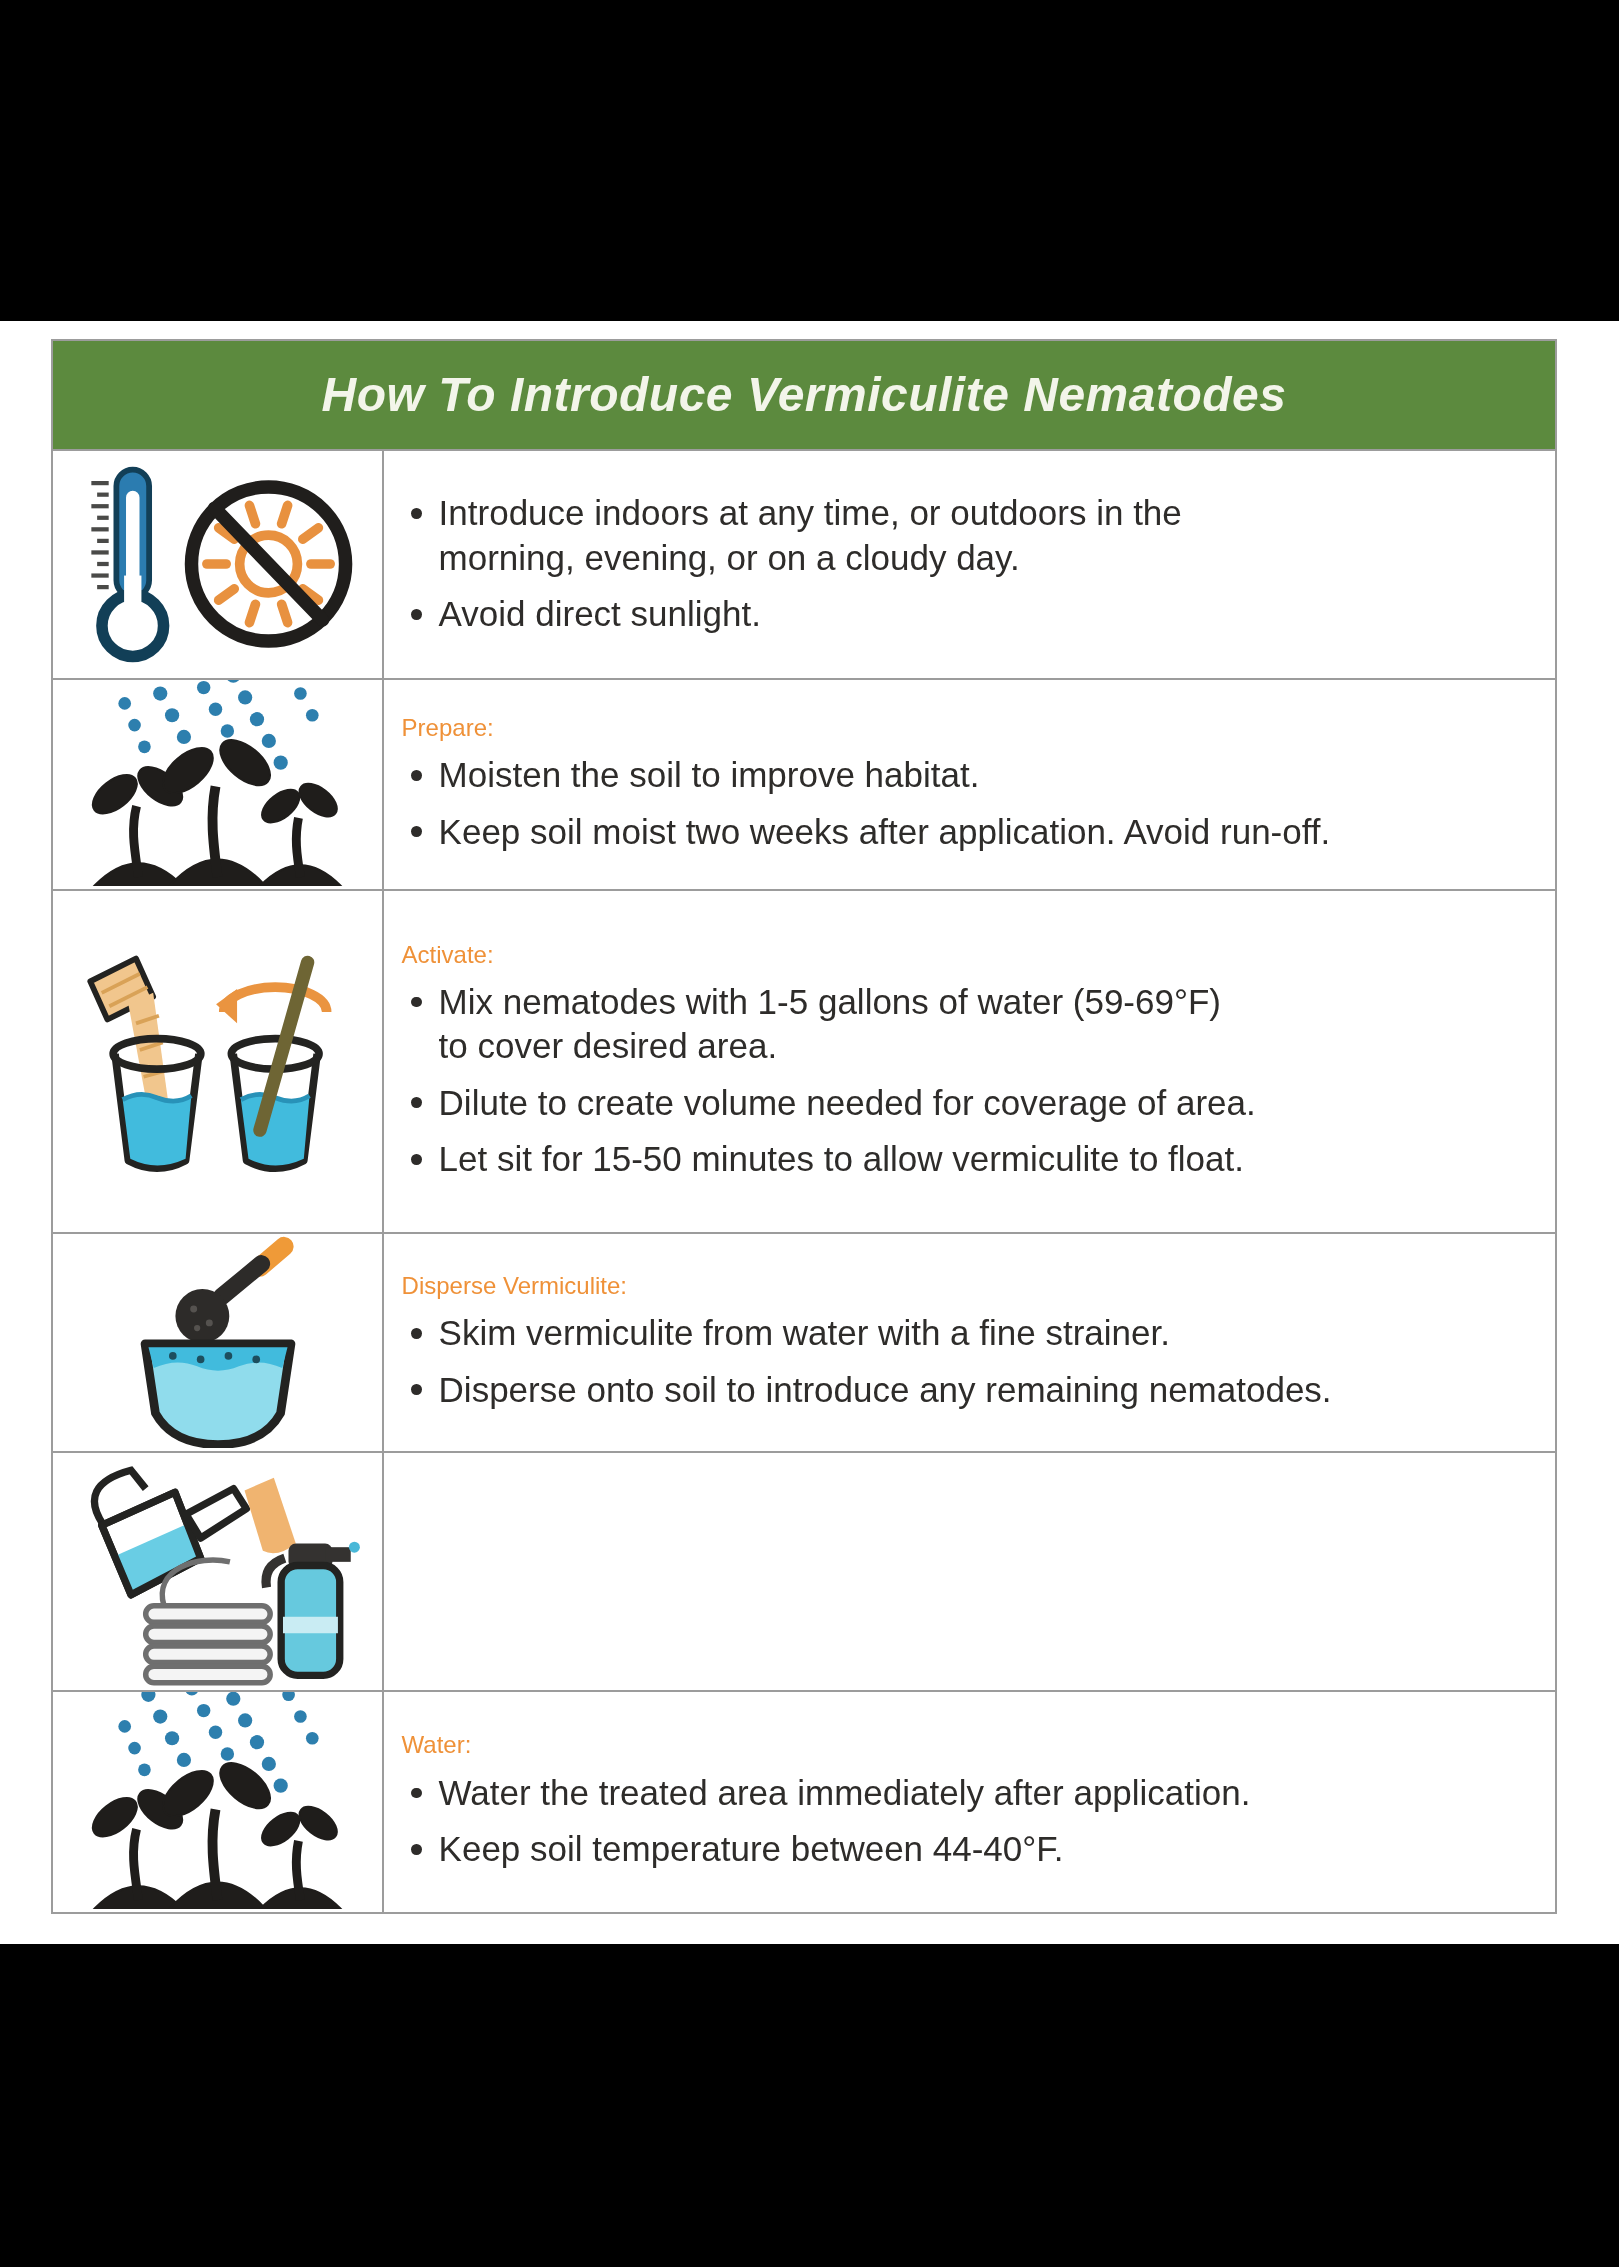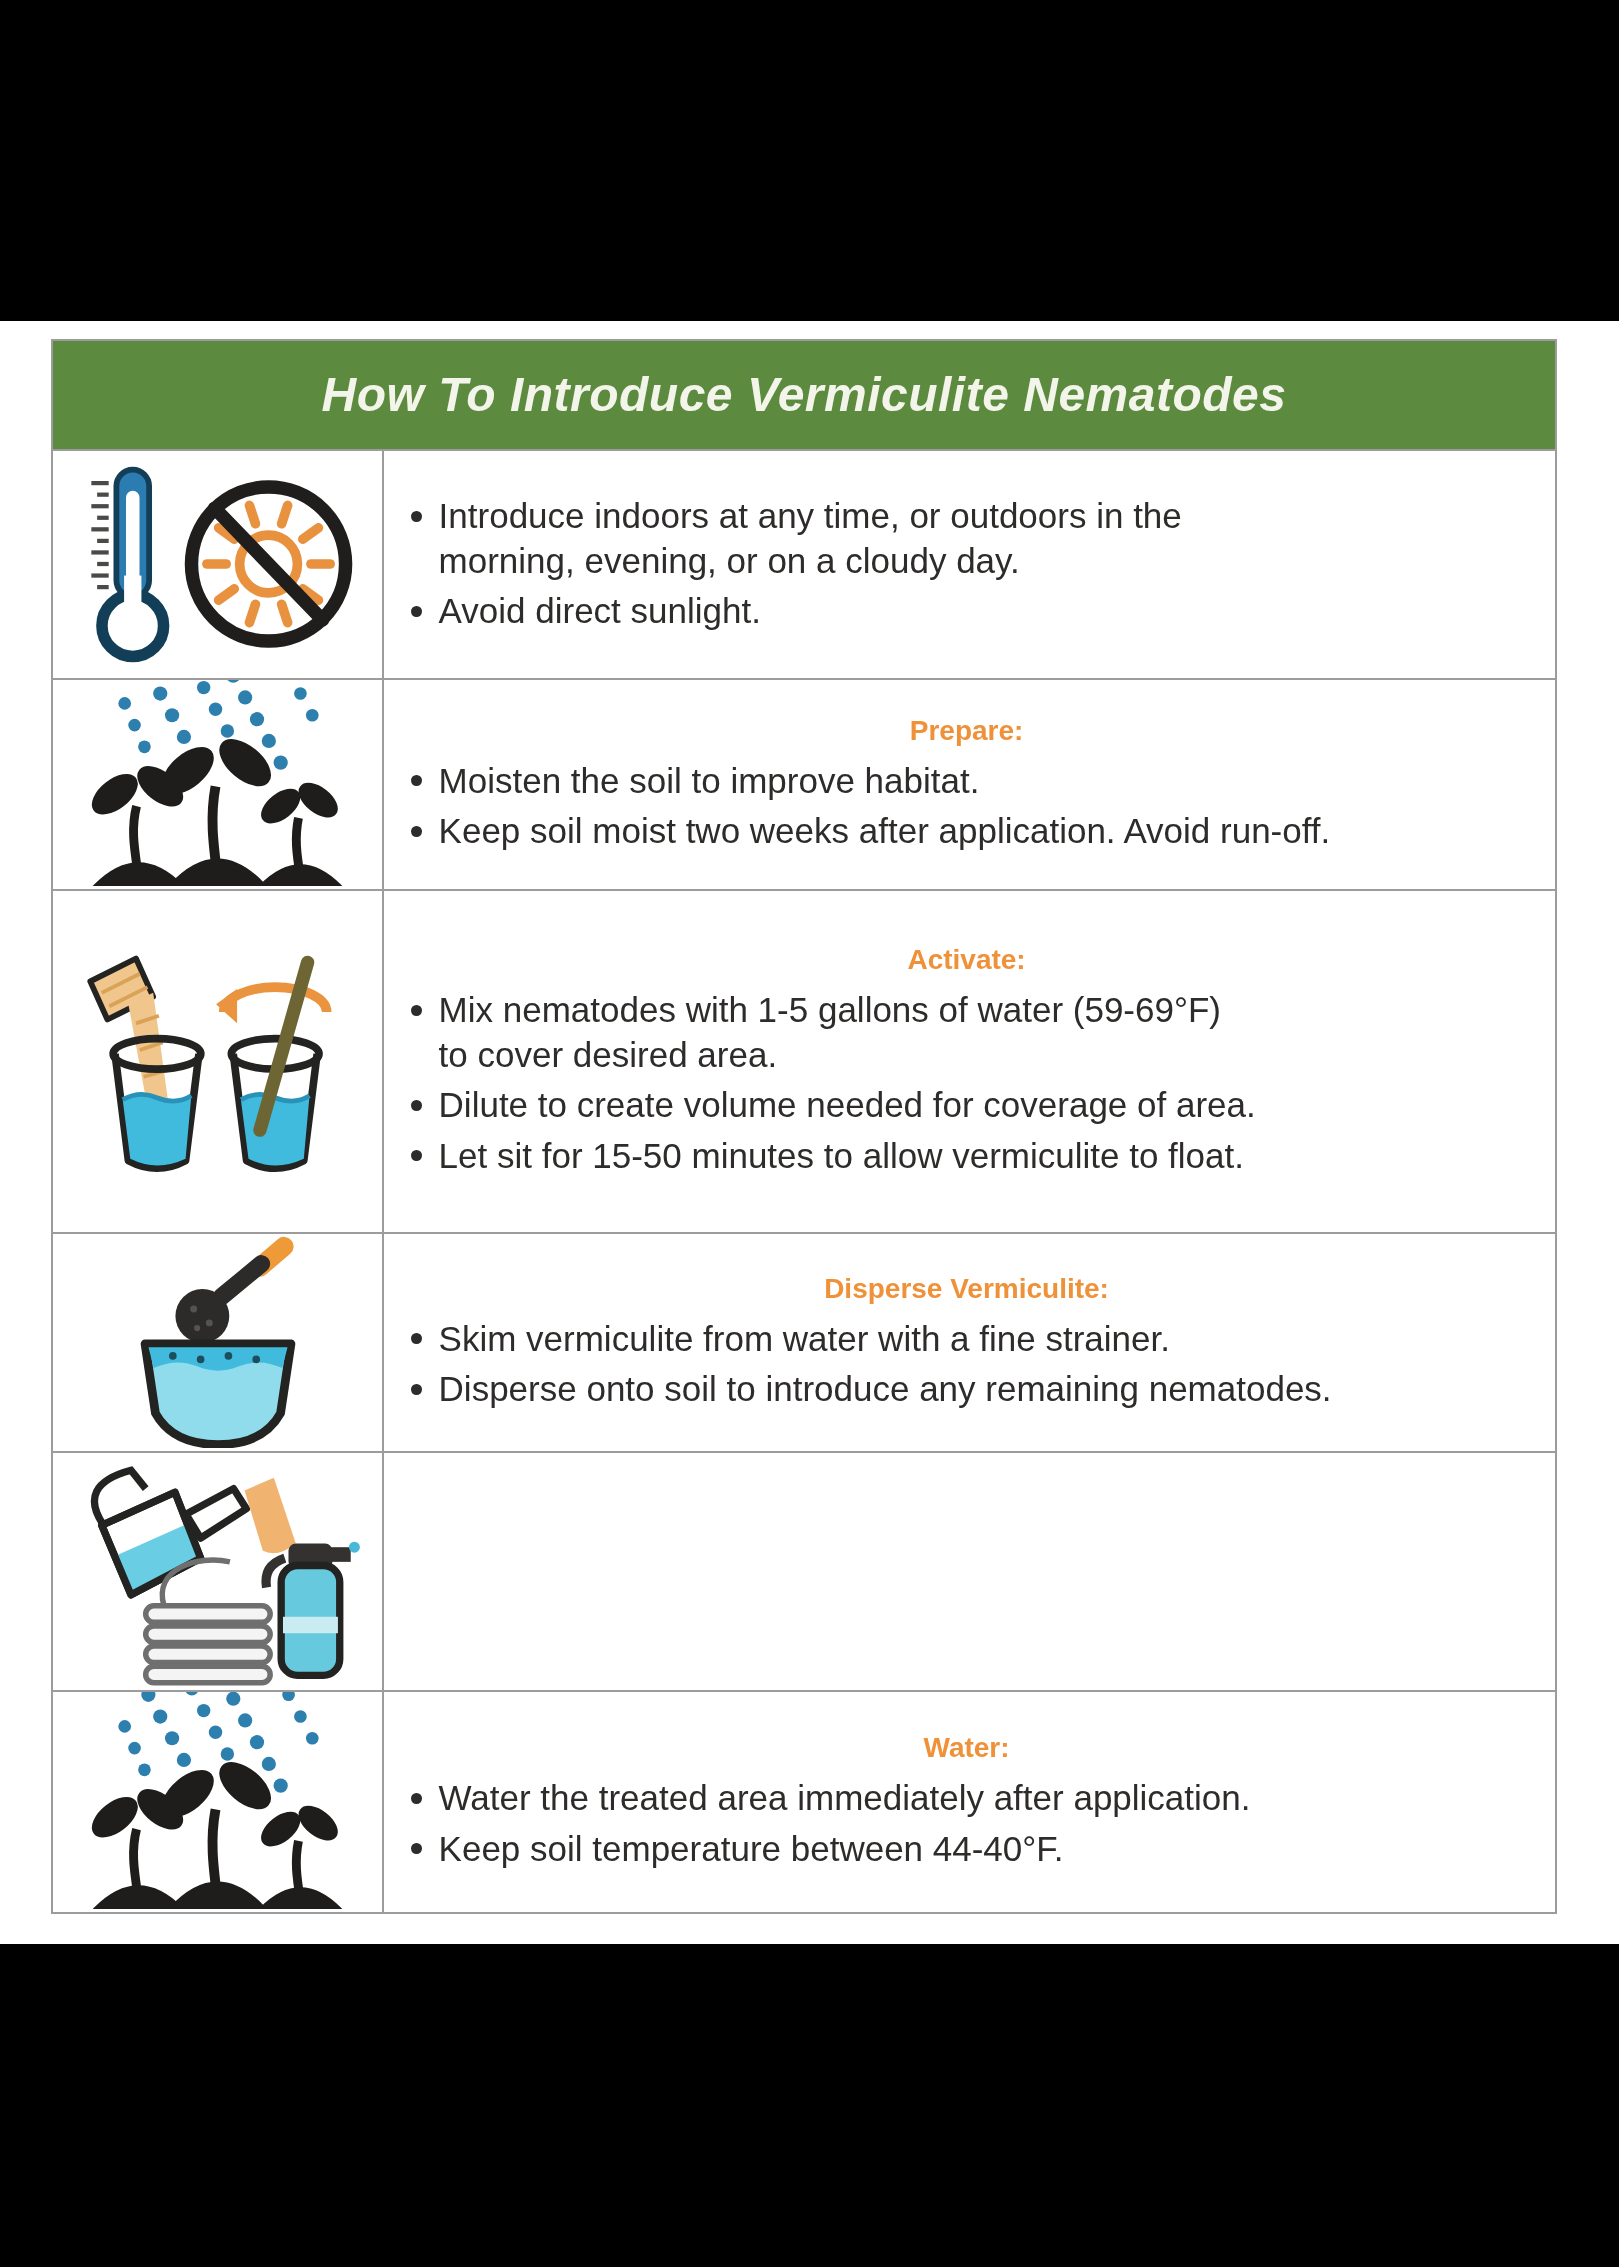--- a/index.html
+++ b/index.html
@@ -32,23 +32,23 @@
   .icon-cell{
     flex:0 0 329px;width:329px;border-right:2px solid var(--border);
     display:flex;align-items:center;justify-content:center;overflow:hidden;
   }
   .icon-cell.bottom{align-items:flex-end;}
   .text-cell{
     flex:1;display:flex;flex-direction:column;justify-content:center;
     padding:7.8px 23.5px 7.8px 17.6px;box-sizing:border-box;
   }
   .sec-heading{
-    color:var(--orange);font-weight:bold;font-size:28px;margin:0 0 11.8px 0;line-height:1.15;text-align:center;
-  }
-  ul.bullets{list-style:none;margin:0;padding:0;display:flex;flex-direction:column;gap:6px;}
+    color:var(--orange);font-weight:normal;font-size:24px;margin:0 0 11.8px 0;line-height:1.15;
+  }
+  ul.bullets{list-style:none;margin:0;padding:0;display:flex;flex-direction:column;gap:12px;}
   li.bullet{
     position:relative;padding-left:37px;font-size:35px;line-height:1.27;color:var(--body);
   }
   li.bullet::before{
     content:"";position:absolute;left:9.8px;top:16.7px;width:10.8px;height:10.8px;
     border-radius:50%;background:var(--body);
   }
   .btxt{white-space:pre-line;}
   svg{display:block;}
 </style>

